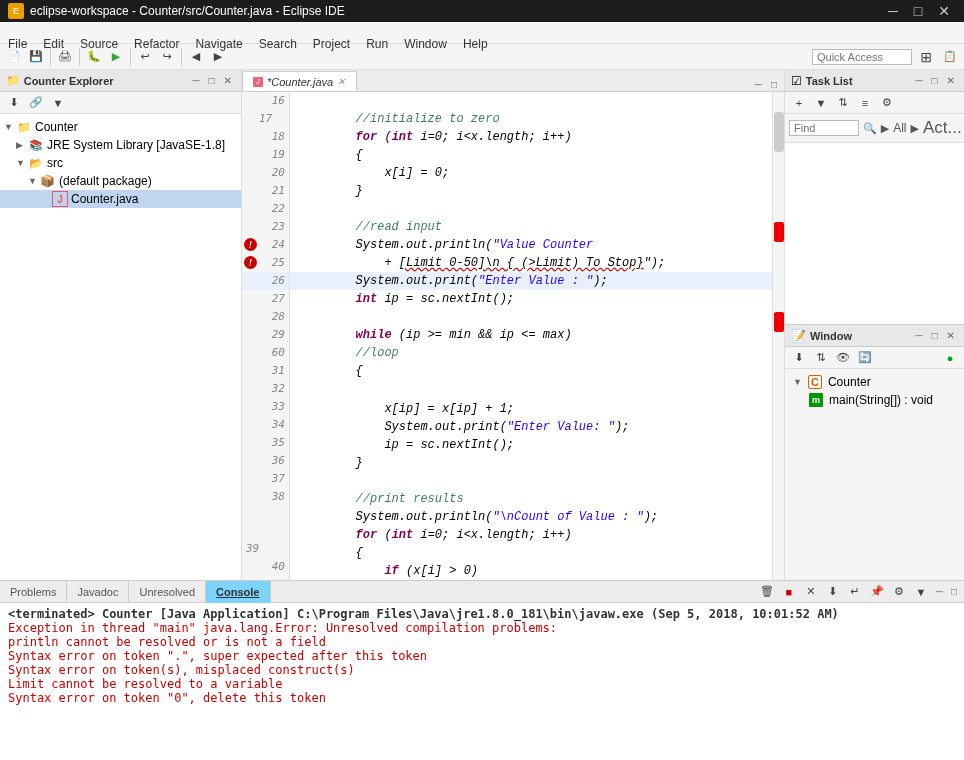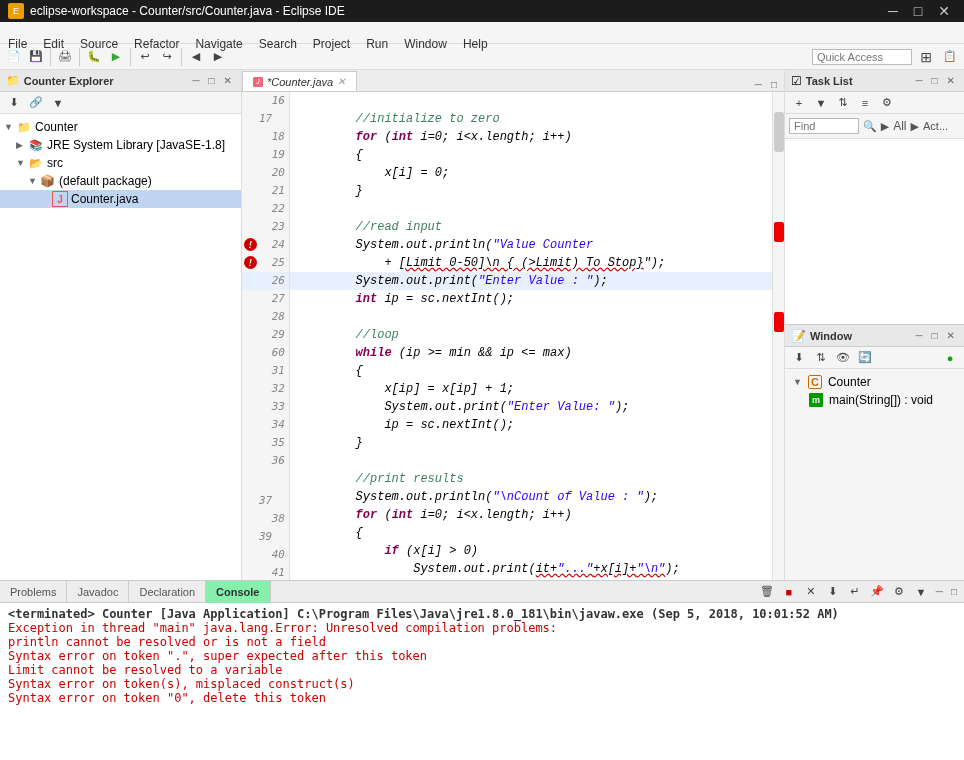--- a/index.html
+++ b/index.html
@@ -51,21 +51,21 @@
 
     
     .right-panel { width: 180px; min-width: 180px; background: #f5f5f5; border-left: 1px solid #ddd; display: flex; flex-direction: column; }
     .task-list-panel { height: 50%; border-bottom: 1px solid #ccc; display: flex; flex-direction: column; }
     .outline-panel { flex: 1; display: flex; flex-direction: column; }
 
     
     .bottom-panel { height: 180px; border-top: 1px solid #ccc; display: flex; flex-direction: column; background: #fff; }
     .bottom-tabs { height: 22px; background: #ededed; border-bottom: 1px solid #ccc; display: flex; align-items: center; }
     .bottom-tab { padding: 0 10px; height: 22px; display: flex; align-items: center; font-size: 11px; cursor: pointer; border-right: 1px solid #ccc; color: #555; }
-    .bottom-tab.active { background: #86efac; font-weight: bold; color: #333; }
+    .bottom-tab.active { background: #7dd3fc; font-weight: bold; color: #333; text-decoration: underline; }
     .bottom-tab-controls { margin-left: auto; display: flex; align-items: center; gap: 2px; padding: 0 4px; }
     .console-content { flex: 1; overflow: auto; background: #fff; font-family: 'Consolas', monospace; font-size: 12px; padding: 4px 8px; }
     .console-terminated { color: #333; font-weight: bold; }
     .console-error { color: #c00; }
 
     
     .quick-access-bar { height: 22px; background: #f5f5f5; border-bottom: 1px solid #ddd; display: flex; align-items: center; justify-content: flex-end; padding: 0 8px; gap: 4px; }
     .quick-access-input { border: 1px solid #bbb; padding: 1px 4px; font-size: 11px; width: 100px; }
 
     
@@ -224,23 +224,23 @@
           <div style="height:18px; line-height:18px; text-align:right; padding:0 4px; color:#888;">27</div>
           <div style="height:18px; line-height:18px; text-align:right; padding:0 4px; color:#888;">28</div>
           <div style="height:18px; line-height:18px; text-align:right; padding:0 4px; color:#888;">29</div>
           <div style="height:18px; line-height:18px; text-align:right; padding:0 4px; color:#888;">60</div>
           <div style="height:18px; line-height:18px; text-align:right; padding:0 4px; color:#888;">31</div>
           <div style="height:18px; line-height:18px; text-align:right; padding:0 4px; color:#888;">32</div>
           <div style="height:18px; line-height:18px; text-align:right; padding:0 4px; color:#888;">33</div>
           <div style="height:18px; line-height:18px; text-align:right; padding:0 4px; color:#888;">34</div>
           <div style="height:18px; line-height:18px; text-align:right; padding:0 4px; color:#888;">35</div>
           <div style="height:18px; line-height:18px; text-align:right; padding:0 4px; color:#888;">36</div>
-          <div style="height:18px; line-height:18px; text-align:center; padding:0 4px; color:#888;margin-top:22px;">37</div>
+          <div style="height:18px; line-height:18px; text-align:right; padding:0 4px; color:#888;">37</div>
           <div style="height:18px; line-height:18px; text-align:right; padding:0 4px; color:#888;">38</div>
-          <div style="height:18px; line-height:18px; text-align:center; padding:0 4px; color:#888;">39</div>
+          <div style="height:18px; line-height:18px; text-align:left; padding:0 4px; color:#888;margin-top:34px;">39</div>
           <div style="height:18px; line-height:18px; text-align:right; padding:0 4px; color:#888;">40</div>
           <div style="height:18px; line-height:18px; text-align:right; padding:0 4px; color:#888;">41</div>
           <div style="height:18px; line-height:18px; text-align:right; padding:0 4px; color:#888; position:relative;">
             <span style="position:absolute; left:2px; top:2px; width:13px; height:13px; background:#c00; border-radius:50%; display:flex; align-items:center; justify-content:center; color:#fff; font-size:9px; font-weight:bold;">!</span>
             42
           </div>
           <div style="height:18px; line-height:18px; text-align:right; padding:0 4px; color:#888;">43</div>
         </div>
 
         <div style="flex:1; overflow:auto; font-family:'Consolas','Courier New',monospace; font-size:12px; background:#fff;">
@@ -250,24 +250,24 @@
           <div style="height:18px; line-height:18px; padding:0 8px; white-space:pre;">        {</div>
           <div style="height:18px; line-height:18px; padding:0 8px; white-space:pre;">            x[i] = 0;</div>
           <div style="height:18px; line-height:18px; padding:0 8px; white-space:pre;">        }</div>
           <div style="height:18px; line-height:18px; padding:0 8px; white-space:pre;"> </div>
           <div style="height:18px; line-height:18px; padding:0 8px; white-space:pre; color:#3f7f5f;">        //read input</div>
           <div style="height:18px; line-height:18px; padding:0 8px; white-space:pre;">        System.out.println(<span style="color:#2a00ff;">"Value Counter</span></div>
           <div style="height:18px; line-height:18px; padding:0 8px; white-space:pre;">            + <span style="text-decoration:underline; text-decoration-color:#c00; text-decoration-style:wavy;">[Limit 0-50]\n { (&gt;Limit) To Stop}</span>");</div>
           <div style="height:18px; line-height:18px; padding:0 8px; white-space:pre; background:#e8f0fe;">        System.out.print(<span style="color:#2a00ff;">"Enter Value : "</span>);</div>
           <div style="height:18px; line-height:18px; padding:0 8px; white-space:pre;">        <span style="color:#7f0055; font-weight:bold;">int</span> ip = sc.nextInt();</div>
           <div style="height:18px; line-height:18px; padding:0 8px; white-space:pre;"> </div>
+          <div style="height:18px; line-height:18px; padding:0 8px; white-space:pre;">        <span style="color:#7f0055; font-weight:bold;">while</span> (ip &gt;= min &amp;&amp; ip &lt;= max)</div>
           <div style="height:18px; line-height:18px; padding:0 8px; white-space:pre; color:#3f7f5f;">        //loop</div>
-          <div style="height:18px; line-height:18px; padding:0 8px; white-space:pre;">        <span style="color:#7f0055; font-weight:bold;">while</span> (ip &gt;= min &amp;&amp; ip &lt;= max)</div>
           <div style="height:18px; line-height:18px; padding:0 8px; white-space:pre;">        {</div>
-          <div style="height:18px; line-height:18px; padding:0 8px; white-space:pre;">            x[ip] = x[ip] + 1;</div>
+          <div style="height:18px; line-height:18px; padding:0 8px; white-space:pre;margin-top:20px;">            x[ip] = x[ip] + 1;</div>
           <div style="height:18px; line-height:18px; padding:0 8px; white-space:pre;">            System.out.print(<span style="color:#2a00ff;">"Enter Value: "</span>);</div>
           <div style="height:18px; line-height:18px; padding:0 8px; white-space:pre;">            ip = sc.nextInt();</div>
           <div style="height:18px; line-height:18px; padding:0 8px; white-space:pre;">        }</div>
           <div style="height:18px; line-height:18px; padding:0 8px; white-space:pre;"> </div>
           <div style="height:18px; line-height:18px; padding:0 8px; white-space:pre; color:#3f7f5f;">        //print results</div>
           <div style="height:18px; line-height:18px; padding:0 8px; white-space:pre;">        System.out.println(<span style="color:#2a00ff;">"\nCount of Value : "</span>);</div>
           <div style="height:18px; line-height:18px; padding:0 8px; white-space:pre;">        <span style="color:#7f0055; font-weight:bold;">for</span> (<span style="color:#7f0055; font-weight:bold;">int</span> i=0; i&lt;x.length; i++)</div>
           <div style="height:18px; line-height:18px; padding:0 8px; white-space:pre;">        {</div>
           <div style="height:18px; line-height:18px; padding:0 8px; white-space:pre;">            <span style="color:#7f0055; font-weight:bold;">if</span> (x[i] &gt; 0)</div>
           <div style="height:18px; line-height:18px; padding:0 8px; white-space:pre;">                System.out.print(<span style="text-decoration:underline wavy #c00;">it+<span style="color:#2a00ff;">"..."</span>+x[i]+<span style="color:#2a00ff;">"\n"</span></span>);</div>
@@ -302,21 +302,21 @@
           <div class="toolbar-btn">⇅</div>
           <div class="toolbar-btn">≡</div>
           <div class="toolbar-btn">⚙</div>
         </div>
         <div style="padding:4px; display:flex; align-items:center; gap:4px; border-bottom:1px solid #ddd;">
           <input class="find-input" placeholder="Find" style="">
           <span style="font-size:11px; cursor:pointer;">🔍</span>
           <span style="font-size:11px; color:#555;">▶</span>
           <span style="font-size:12px; color:#555;">All</span>
           <span style="font-size:11px; color:#555;">▶</span>
-          <span style="font-size:11px; color:#555;">Act...</span>
+          <span style="font-size:17px; color:#555;">Act...</span>
         </div>
         <div style="flex:1; background:#fff; overflow:auto;"></div>
       </div>
 
       <div class="outline-panel">
         <div class="panel-header">
           <span style="display:flex; align-items:center; gap:4px;">
             <span>📝</span>
             <span class="panel-header-title">Window</span>
           </span>
@@ -346,38 +346,38 @@
           </div>
         </div>
       </div>
     </div>
   </div>
 
   <div class="bottom-panel">
     <div class="bottom-tabs">
       <div class="bottom-tab">Problems</div>
       <div class="bottom-tab">Javadoc</div>
-      <div class="bottom-tab">Declaration</div>
+      <div class="bottom-tab">Unresolved</div>
       <div class="bottom-tab active">Console</div>
       <div class="bottom-tab-controls">
         <div class="toolbar-btn">🗑</div>
         <div class="toolbar-btn" style="color:#c00;">■</div>
         <div class="toolbar-btn">✕</div>
         <div class="toolbar-btn">⬇</div>
         <div class="toolbar-btn">↵</div>
         <div class="toolbar-btn">📌</div>
         <div class="toolbar-btn">⚙</div>
         <div class="toolbar-btn">▼</div>
         <div class="panel-ctrl-btn">─</div>
         <div class="panel-ctrl-btn">□</div>
       </div>
     </div>
     <div class="console-content">
       <div class="console-terminated">&lt;terminated&gt; Counter [Java Application] C:\Program Files\Java\jre1.8.0_181\bin\javaw.exe (Sep 5, 2018, 10:01:52 AM)</div>
       <div class="console-error">Exception in thread "main" java.lang.Error: Unresolved compilation problems:</div>
       <div class="console-error">    println cannot be resolved or is not a field</div>
       <div class="console-error">    Syntax error on token ".", super expected after this token</div>
+      <div class="console-error">    Syntax error on token(s), misplaced construct(s)</div>
       <div class="console-error">    Limit cannot be resolved to a variable</div>
-      <div class="console-error">    Syntax error on token(s), misplaced construct(s)</div>
       <div class="console-error">    Syntax error on token "0", delete this token</div>
     </div>
   </div>
 </div>
 
 </body></html>

